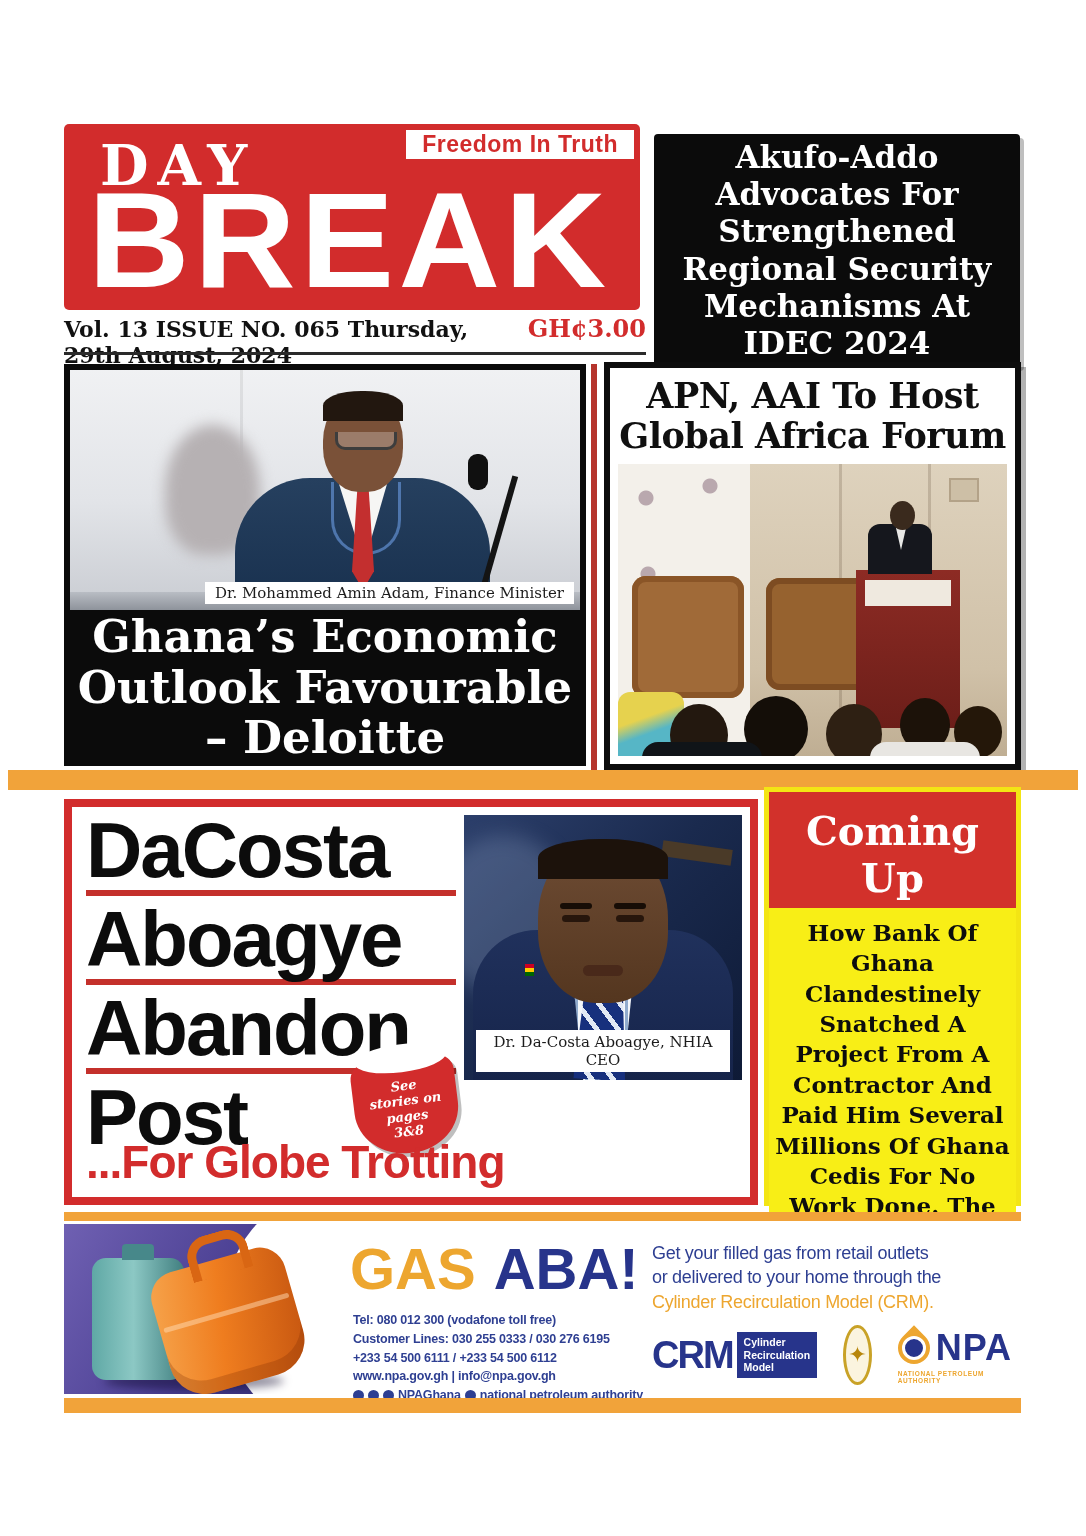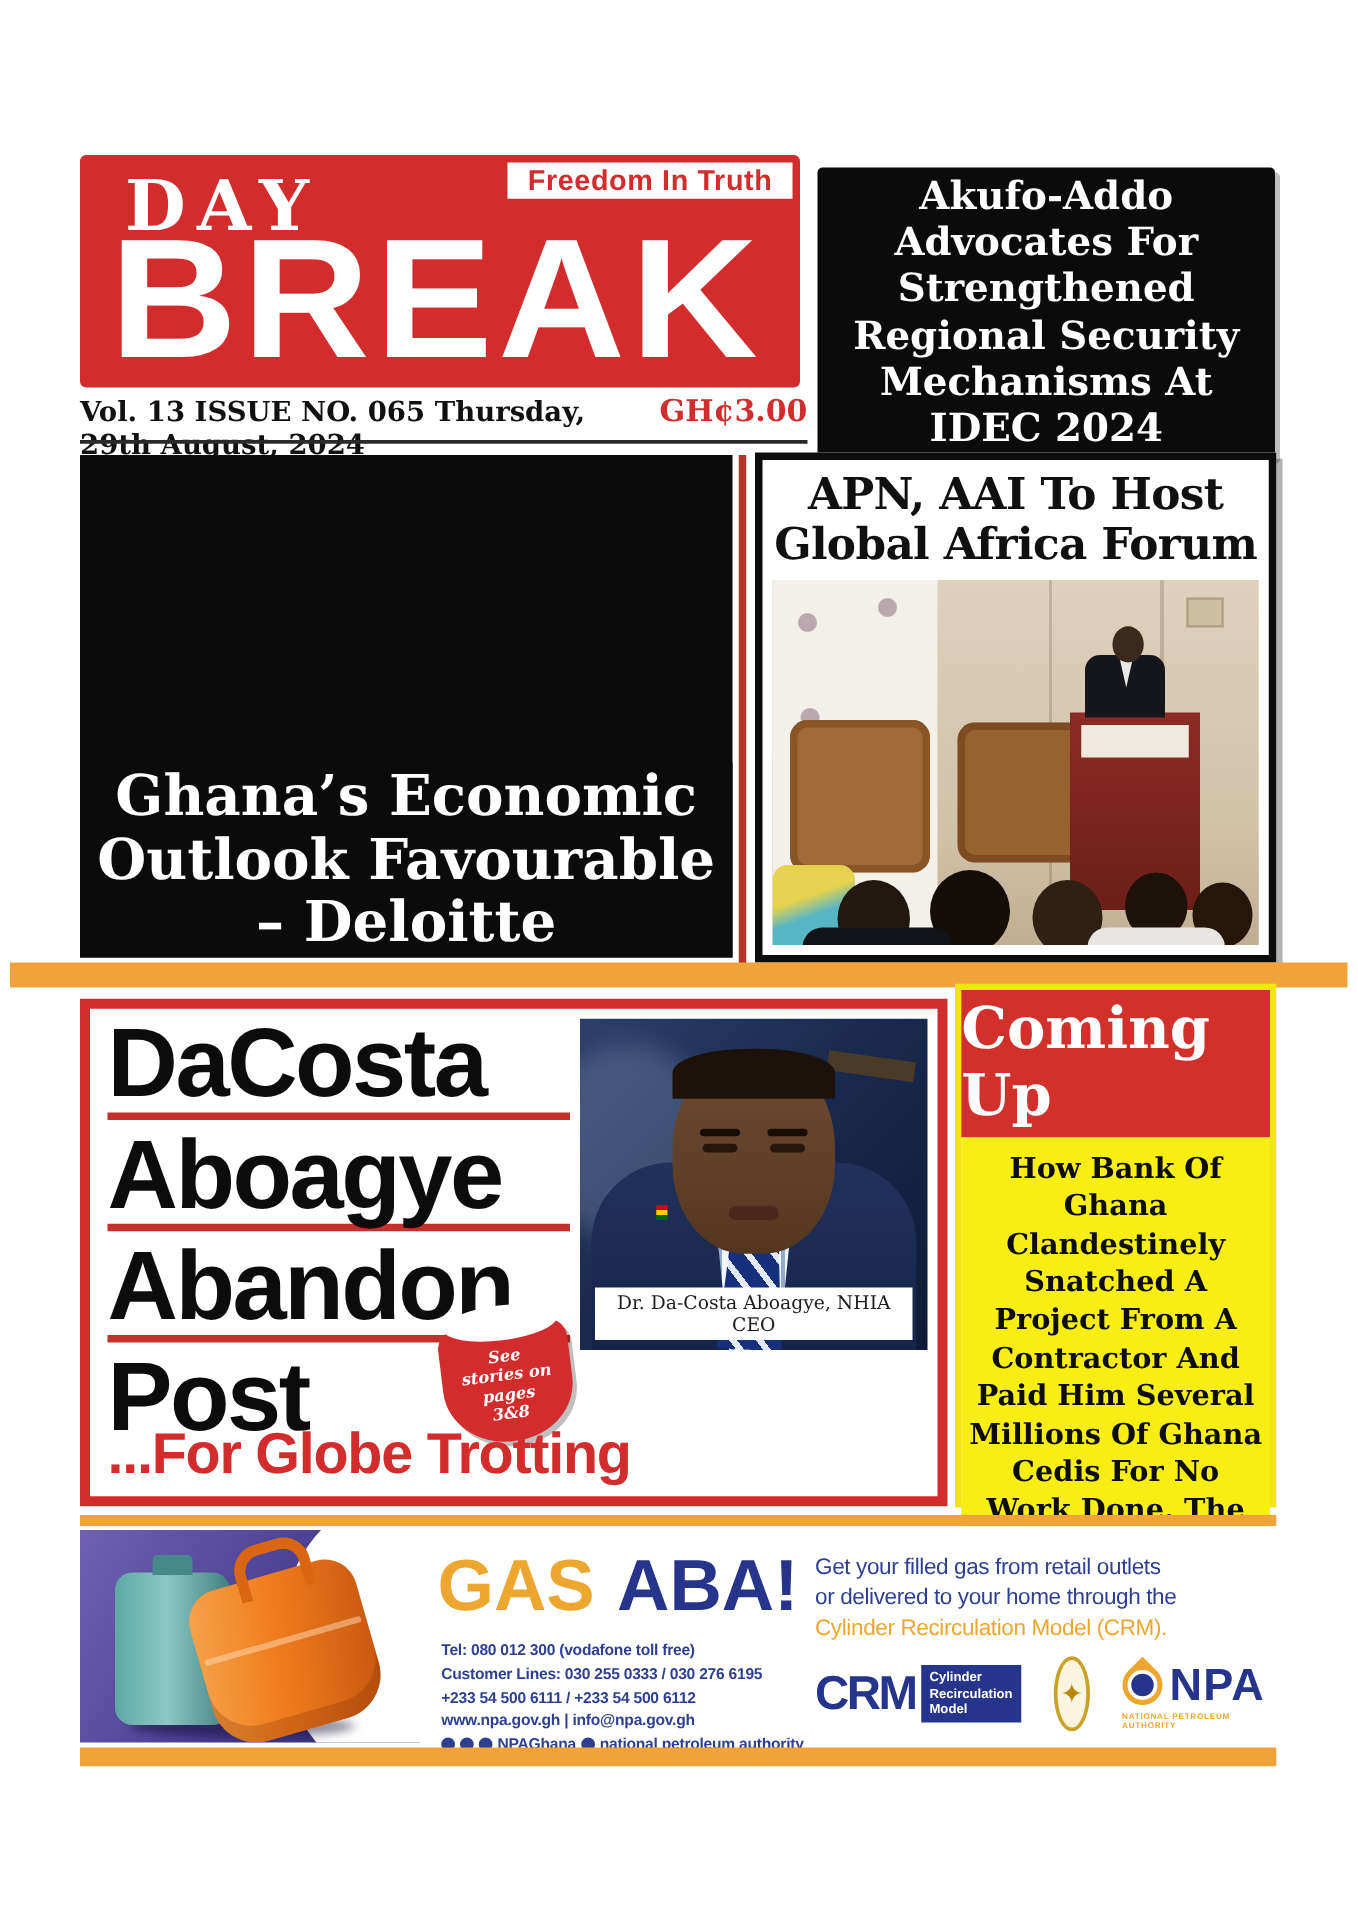--- a/index.html
+++ b/index.html
@@ -140,22 +140,22 @@
            border-radius:48% 48% 0 0;}
   .p3-eye{position:absolute;top:74px;width:28px;height:7px;background:#27160c;border-radius:4px;}
   .p3-brow{position:absolute;top:62px;width:32px;height:6px;background:#170d06;border-radius:3px;}
   .p3-mouth{position:absolute;left:45px;top:124px;width:40px;height:11px;background:#49291a;border-radius:7px;}
   .p3-caption{position:absolute;left:12px;right:12px;bottom:8px;background:#fff;text-align:center;
               font-family:"DejaVu Serif",serif;font-size:15px;color:#1c1c1c;padding:3px 0;}
 
   
   .comingup-box{left:764px;top:787px;width:257px;height:419px;border:5px solid #f3e514;box-sizing:border-box;
                 display:flex;flex-direction:column;}
-  .comingup-header{background:#d2312b;color:#fff;font-family:"DejaVu Serif",serif;
-                   font-weight:bold;font-size:46px;padding:3px 0 7px;}
+  .comingup-header{background:#d2312b;color:#fff;text-align:center;font-family:"DejaVu Serif",serif;
+                   font-weight:bold;font-size:40px;padding:15px 0 7px;}
   .comingup-body{flex:1;background:#f8ee16;color:#0d0d0d;font-family:"DejaVu Serif",serif;font-weight:bold;
                  font-size:23px;line-height:1.32;text-align:center;padding:10px 5px;}
 
   
   .ad-content{left:64px;top:1221px;width:957px;height:177px;background:#fff;}
   .gas-img{position:absolute;left:0;top:3px;width:272px;height:170px;overflow:hidden;
            background:linear-gradient(120deg,#6f60b2 0%,#4a3f92 55%,#2e2a6e 100%);}
   .gas-blob{position:absolute;right:-78px;top:-28px;width:190px;height:230px;background:#fff;border-radius:50%;}
   .cyl-shadow{position:absolute;left:40px;bottom:4px;width:180px;height:18px;background:rgba(10,5,40,.45);
               border-radius:50%;filter:blur(4px);}
@@ -219,20 +219,37 @@
       <div>Akufo-Addo</div>
       <div>Advocates For</div>
       <div>Strengthened</div>
       <div>Regional Security</div>
       <div>Mechanisms At</div>
       <div>IDEC 2024</div>
     </div>
   </div>
 
   <div class="abs economy-box">
+    <div class="photo1">
+      <div class="p1-seam"></div>
+      <div class="p1-bgperson"></div>
+      <div class="p1-torso">
+        <div class="p1-shirt"></div>
+        <div class="p1-lanyard"></div>
+        <div class="p1-tie"></div>
+      </div>
+      <div class="p1-head">
+        <div class="p1-hair"></div>
+        <div class="p1-glasses"></div>
+      </div>
+      <div class="p1-mic-rod"></div>
+      <div class="p1-mic-cap"></div>
+      <div class="p1-desk"></div>
+      <div class="photo-caption">Dr. Mohammed Amin Adam, Finance Minister</div>
+    </div>
     <div class="economy-headline">
       <span>Ghana’s Economic</span>
       <span>Outlook Favourable</span>
       <span>– Deloitte</span>
     </div>
   </div>
 
   <div class="abs red-divider"></div>
 
   <div class="abs forum-box">

